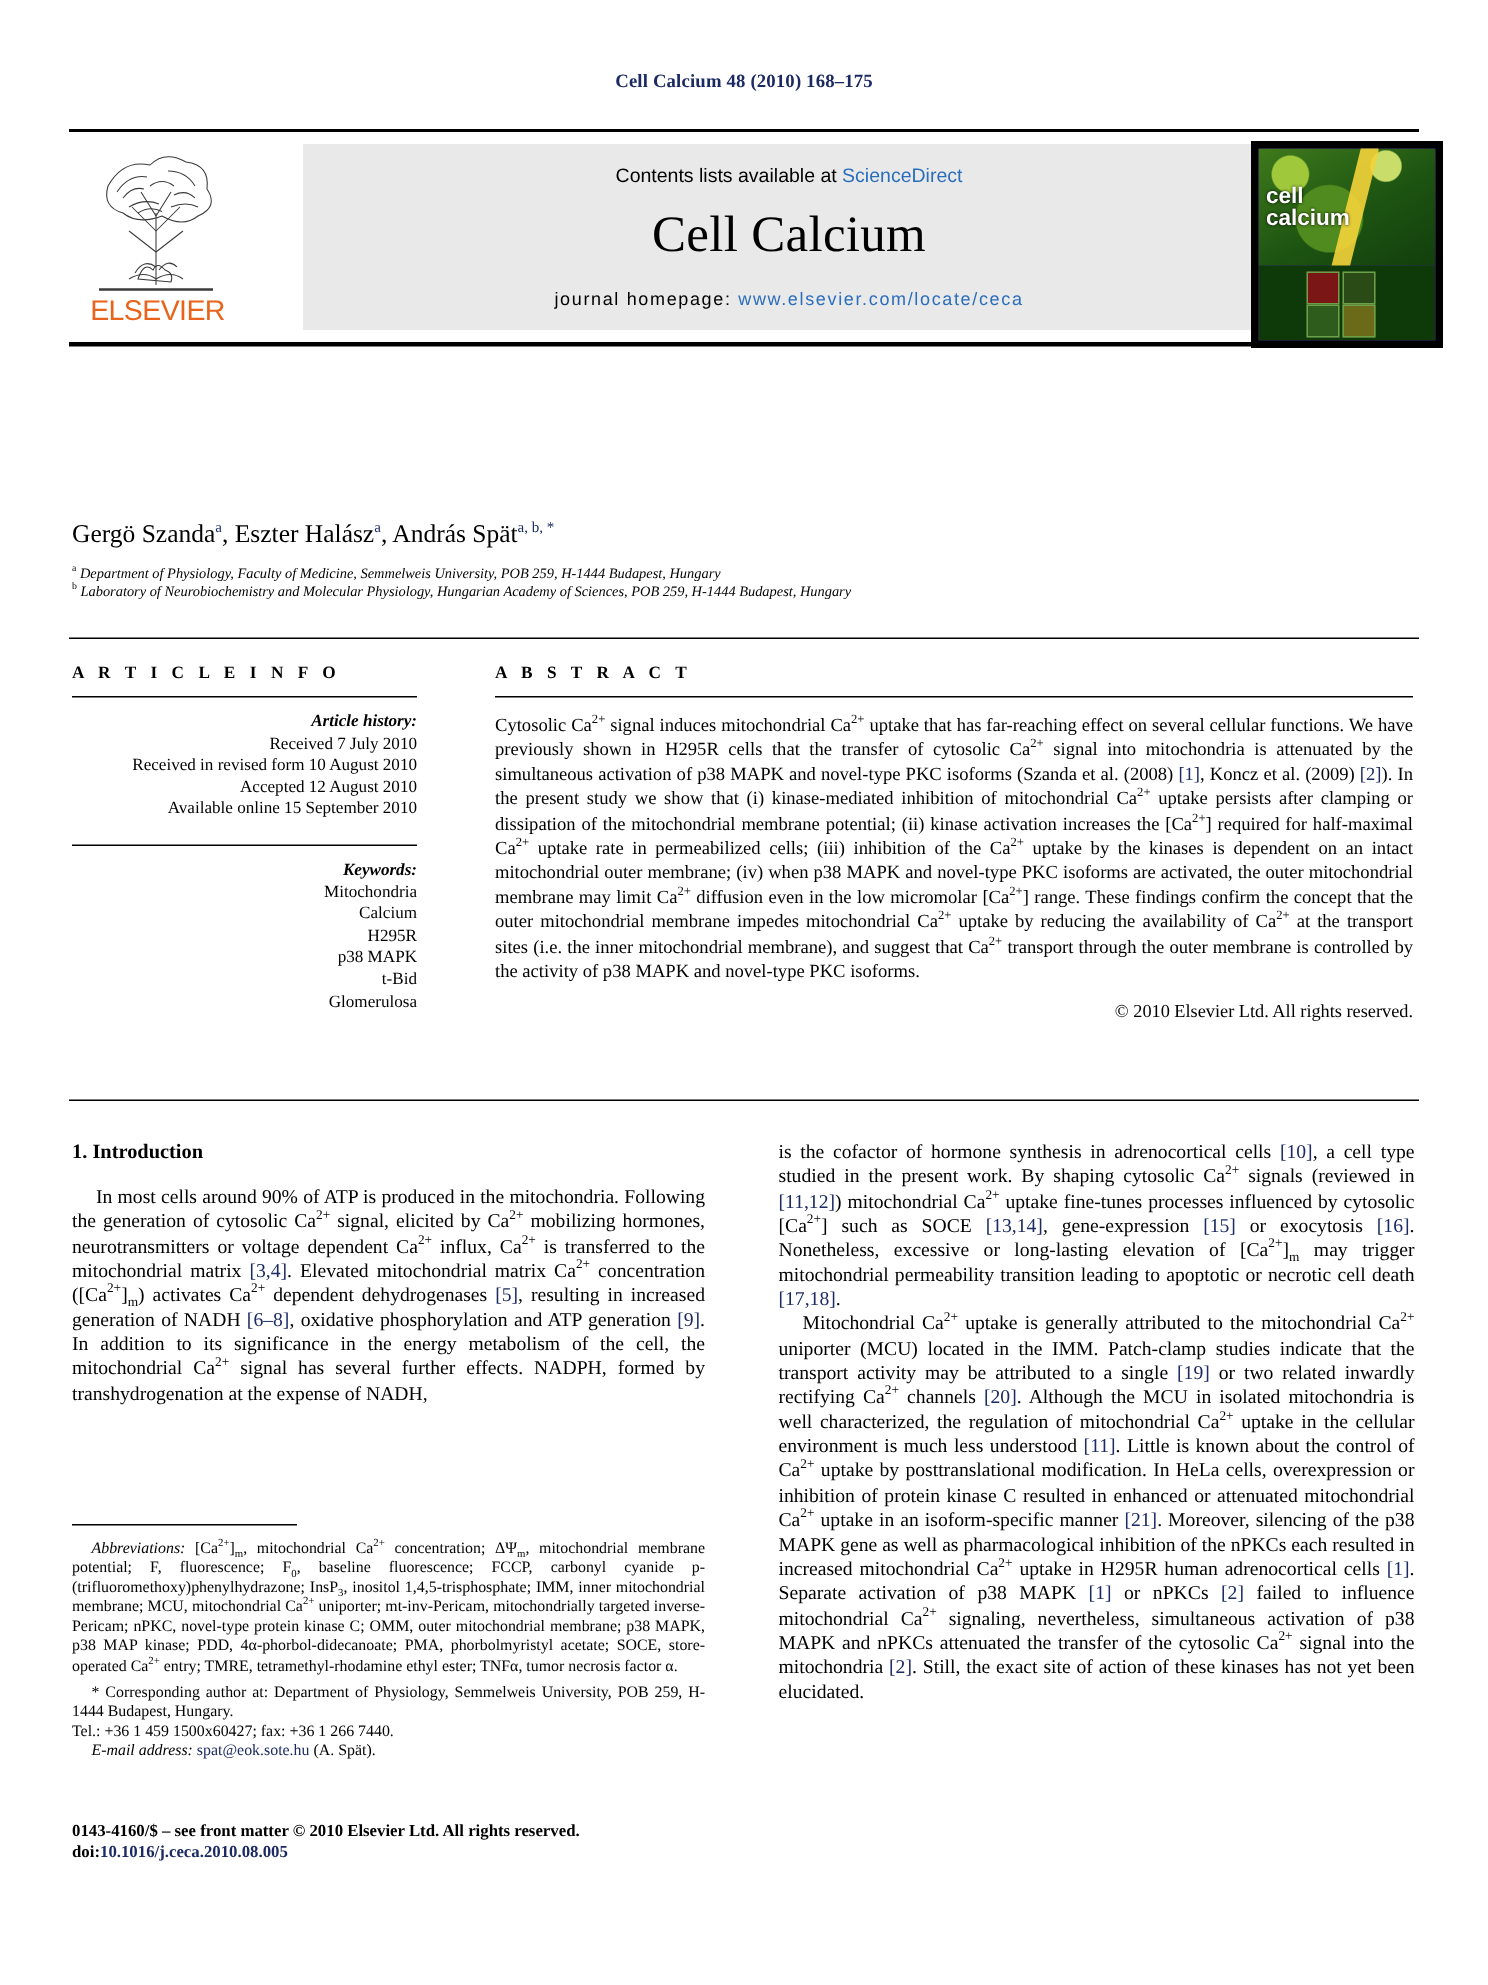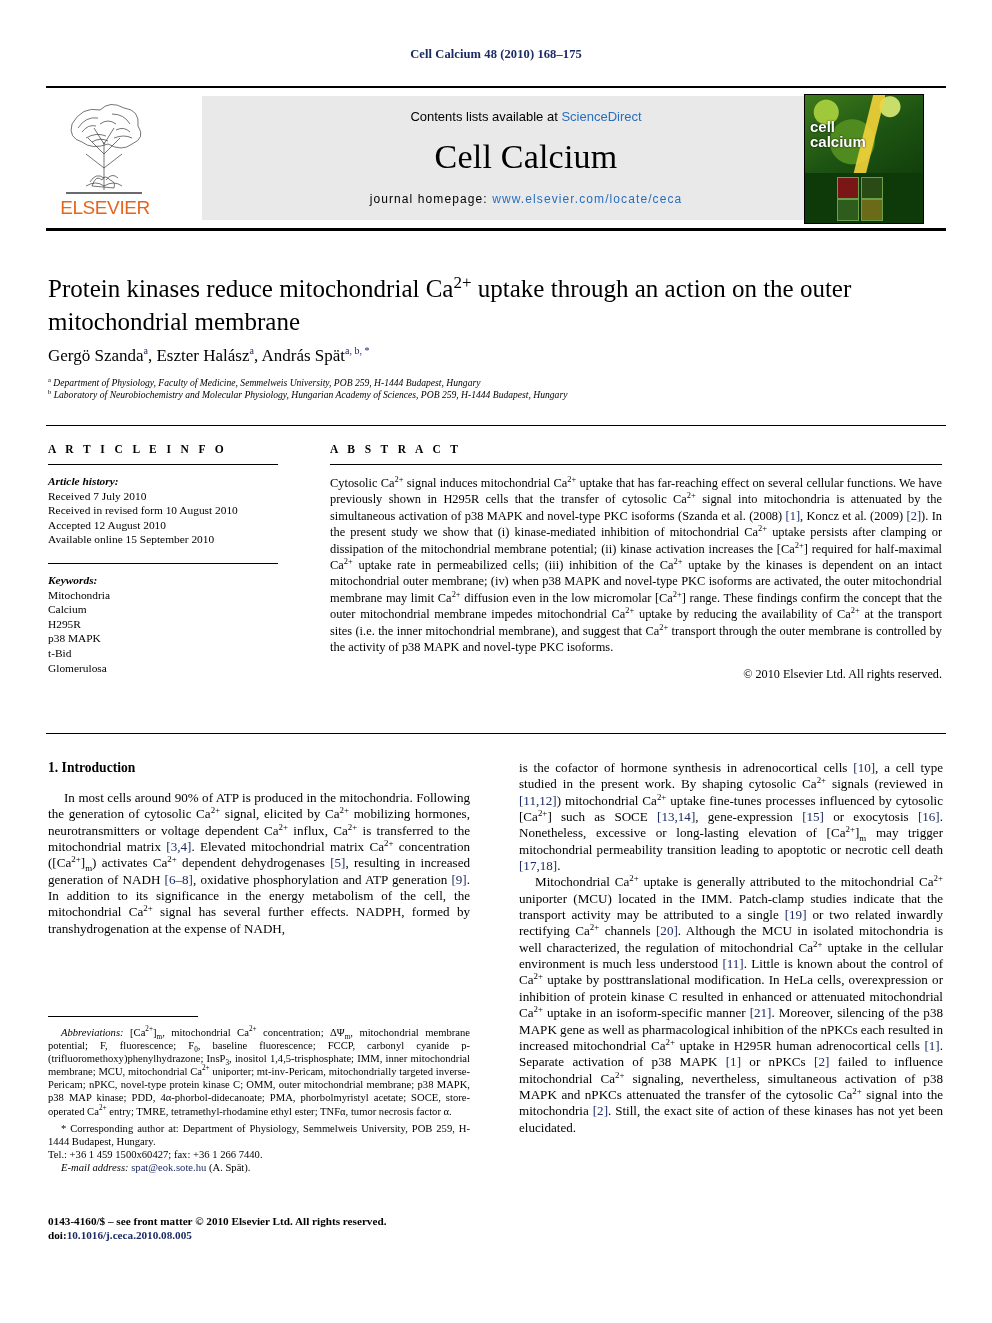--- a/index.html
+++ b/index.html
@@ -106,24 +106,24 @@
     width: 648px;
     text-align: center;
     font-size: 12px;
     font-family: "Liberation Sans", sans-serif;
     letter-spacing: 1.1px;
   }
   .homepage-line .url { color: #2a6ebb; }
 
   .cover-thumb {
     position: absolute;
-    left: 758px; top: 2px;
+    left: 788px; top: 2px;
     width: 118px; height: 128px;
     background: #4c1d95;
-    border: 1px solid #000000;
+    border: 5px solid #000000;
     overflow: hidden;
   }
   .cover-top {
     position: absolute;
     left: 0; top: 0; width: 118px; height: 78px;
     background:
       radial-gradient(circle at 18% 22%, #9fc93a 0 12px, rgba(0,0,0,0) 13px),
       radial-gradient(circle at 72% 15%, #c9de6a 0 10px, rgba(0,0,0,0) 11px),
       radial-gradient(circle at 40% 60%, #4f8b1e 0 22px, rgba(0,0,0,0) 23px),
       linear-gradient(150deg, #3f7a1b 0%, #1d5412 55%, #123f0c 100%);
@@ -216,20 +216,21 @@
   }
   .hair {
     height: 1px;
     background: #000;
     margin-top: 9px;
   }
   .info-body {
     margin-top: 9px;
     font-size: 11.4px;
     line-height: 14.6px;
+    text-align: right;
   }
   .info-body .it { font-style: italic; font-weight: bold; }
   .kw-head { font-style: italic; font-weight: bold; }
   .abs-body {
     margin-top: 10px;
     font-size: 12.4px;
     line-height: 16.4px;
     text-align: justify;
   }
   .abs-copy {
@@ -357,23 +358,20 @@
         <div class="cover-cell" style="left:32px;top:4px;background:#7a1616;"></div>
         <div class="cover-cell" style="left:32px;top:26px;background:#2e5c1c;"></div>
         <div class="cover-cell" style="left:56px;top:4px;background:#2a4b16;"></div>
         <div class="cover-cell" style="left:56px;top:26px;background:#6a6a18;"></div>
       </div>
     </div>
   </div>
 
   <div class="rule-under-masthead"></div>
 
-  <div class="title">
-    <span>Protein kinases reduce mitochondrial Ca</span><sup>2+</sup><span> uptake through an action on the outer mitochondrial membrane</span>
-  </div>
 
   <div class="authors">
     <span>Gergö Szanda</span><sup>a</sup>,
     <span>Eszter Halász</span><sup>a</sup>,
     <span>András Spät</span><sup>a, b, *</sup>
   </div>
 
   <div class="affil">
     <div><sup>a</sup> <span>Department of Physiology, Faculty of Medicine, Semmelweis University, POB 259, H-1444 Budapest, Hungary</span></div>
     <div><sup>b</sup> <span>Laboratory of Neurobiochemistry and Molecular Physiology, Hungarian Academy of Sciences, POB 259, H-1444 Budapest, Hungary</span></div>

